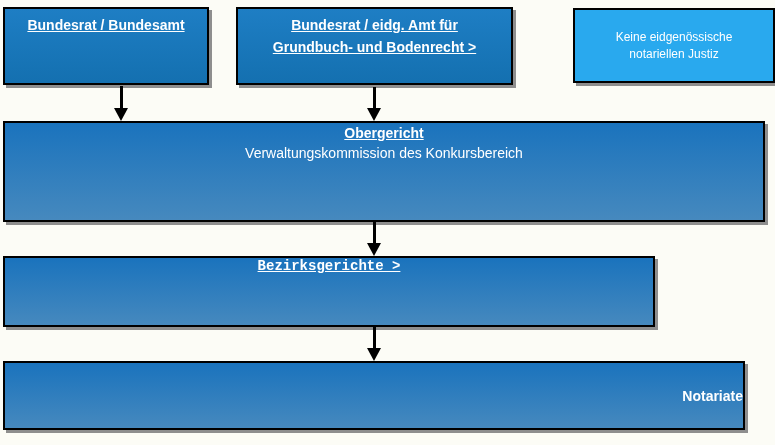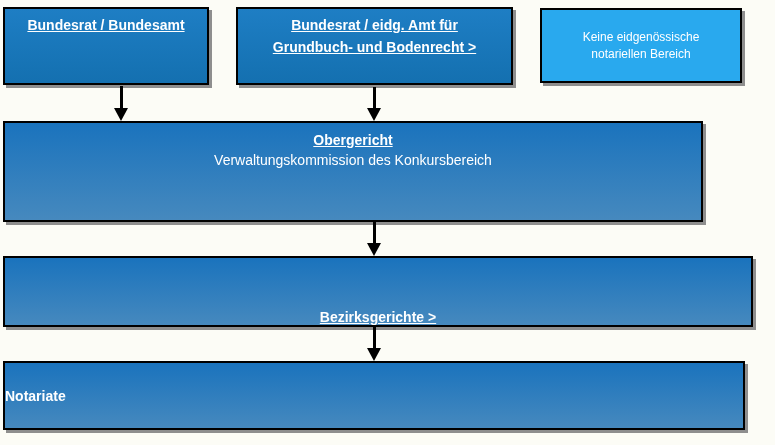--- a/index.html
+++ b/index.html
@@ -11,50 +11,50 @@
   }
   .box {
     position:absolute; box-sizing:border-box;
     border:2px solid var(--border,#000);
     box-shadow:3px 3px 0 var(--shadow,#8e8e8e);
     color:var(--text,#fff);
     text-align:center;
   }
   .dark  { background:linear-gradient(180deg, var(--dark-top,#1e7ec4) 0%, var(--dark-bottom,#1470b0) 100%); }
   .wide  { background:linear-gradient(180deg, var(--grad-top,#1a73bd) 0%, var(--grad-bottom,#4689be) 100%); }
-  .light { background:var(--light-blue,#29a9ee); }
+  .light { background:var(--light-blue,#29a9ee);margin-left:33px; }
 
   .link { font-weight:bold; text-decoration:underline; cursor:pointer; }
   .line { display:block; }
 
   #box-justiz {
     left:3px; top:7px; width:206px; height:78px;
     padding:5px 4px 0; font-size:14px; font-weight:bold; line-height:22px;
   }
   #box-grundbuch {
     left:236px; top:7px; width:277px; height:78px;
     padding:5px 4px 0; font-size:14px; font-weight:bold; line-height:22px;
   }
   #box-keine {
     left:540px; top:8px; width:202px; height:75px;
     display:flex; align-items:center; justify-content:center;
     font-size:12px; line-height:17px; font-weight:normal;
   }
   #box-obergericht {
-    left:3px; top:121px; width:700px; height:101px;
-    padding-top:7px; font-size:14px; line-height:20px;
+    left:3px; top:121px; width:762px; height:101px;
+    font-size:14px; line-height:20px;
   }
   #box-obergericht .spacer { height:25px; }
   #box-bezirksgerichte {
-    left:3px; top:256px; width:750px; height:71px;
-    display:flex; align-items:flex-end; justify-content:center; font-size:14px;
+    left:3px; top:256px; width:652px; height:71px;
+    display:flex; align-items:flex-start; justify-content:center; font-size:14px;font-family:Liberation Mono, monospace;
   }
   #box-notariate {
     left:3px; top:361px; width:742px; height:69px;
-    display:flex; align-items:center; justify-content:flex-start;
+    display:flex; align-items:center; justify-content:flex-end;
     font-size:14px; font-weight:bold;
   }
 
   .arrow { position:absolute; width:15px; }
   .arrow .shaft { position:absolute; left:6px; top:0; width:3px; background:var(--arrow,#000); }
   .arrow .head {
     position:absolute; left:0; bottom:0; width:0; height:0;
     border-left:7.5px solid transparent; border-right:7.5px solid transparent;
     border-top:13px solid var(--arrow,#000);
   }
@@ -77,21 +77,21 @@
   <div class="box dark" id="box-grundbuch">
     <span class="link">
       <span class="line">Bundesrat / eidg. Amt für</span>
       <span class="line">Grundbuch- und Bodenrecht &gt;</span>
     </span>
   </div>
 
   <div class="box light" id="box-keine">
     <div>
       <span class="line">Keine eidgenössische</span>
-      <span class="line">notariellen Bereich</span>
+      <span class="line">notariellen Justiz</span>
     </div>
   </div>
 
   <div class="arrow" id="arrow-1">
     <div class="shaft"></div>
     <div class="head"></div>
   </div>
   <div class="arrow" id="arrow-2">
     <div class="shaft"></div>
     <div class="head"></div>

